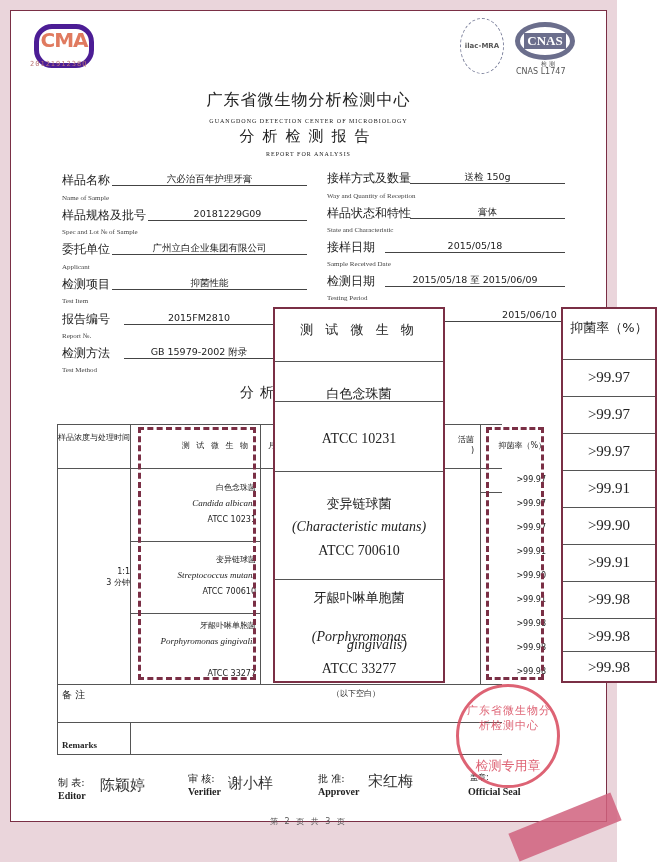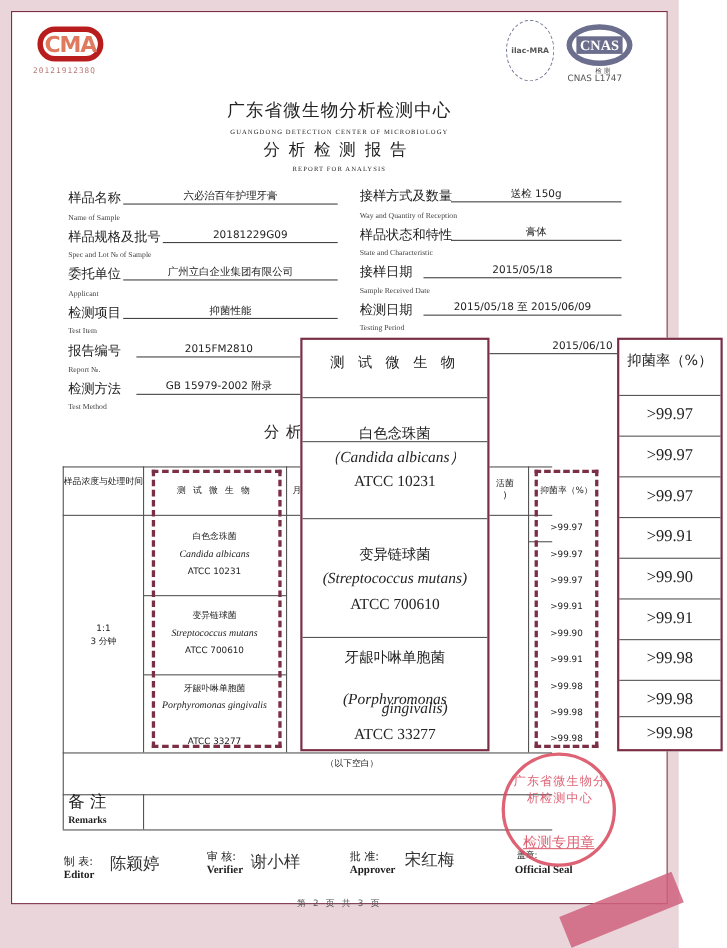--- a/index.html
+++ b/index.html
@@ -6,66 +6,66 @@
   html, body { width: 661px; height: 862px; overflow: hidden; background: #ffffff; }
   body { position: relative; font-family: "DejaVu Serif", "Liberation Serif", serif; color: #222; }
 
   .page-bg { position: absolute; left: 0; top: 0; width: 617px; height: 862px; background: #ead5db; }
   .paper { position: absolute; left: 10px; top: 10px; width: 597px; height: 812px; background: #fff; border: 1.5px solid #7a2f45; }
   .tape { position: absolute; left: 510px; top: 812px; width: 110px; height: 30px; background: #d0617e; opacity: 0.85; transform: rotate(-22deg); }
 
   .abs { position: absolute; }
 
   
-  .cma { left: 34px; top: 24px; width: 60px; height: 32px; border: 5px solid #b91c1c; border-radius: 18px; color: #e07a5f; font-family: "DejaVu Sans", sans-serif; font-weight: bold; font-size: 20px; line-height: 22px; text-align: center; letter-spacing: -1px; }
+  .cma { left: 34px; top: 24px; width: 60px; height: 44px; border: 5px solid #4c1d95; border-radius: 18px; color: #e07a5f; font-family: "DejaVu Sans", sans-serif; font-weight: bold; font-size: 20px; line-height: 22px; text-align: center; letter-spacing: -1px; }
   .cma-num { left: 30px; top: 60px; font-size: 7px; color: #b77; letter-spacing: 1px; font-family: "DejaVu Sans Mono", monospace; }
 
   .ilac { left: 460px; top: 18px; width: 44px; height: 56px; border-radius: 50%; border: 1px dashed #7a7f9a; display: flex; align-items: center; justify-content: center; font-family: "DejaVu Sans", sans-serif; font-size: 7px; color: #555; font-weight: bold; }
   .cnas { left: 515px; top: 22px; width: 60px; height: 38px; border: 5px solid #6b6e8c; border-radius: 50%; background: #fff; display: flex; align-items: center; justify-content: center; }
   .cnas span { background: #6b6e8c; color: #fff; font-family: "Liberation Serif", serif; font-weight: bold; font-size: 13px; padding: 0 3px; }
   .cnas-sub { left: 528px; top: 60px; font-family: "DejaVu Sans", sans-serif; font-size: 6px; color: #555; text-align: center; width: 40px; }
   .cnas-code { left: 516px; top: 67px; font-family: "DejaVu Sans", sans-serif; font-size: 8px; color: #555; }
 
   .title-cn { left: 0; width: 617px; top: 90px; text-align: center; font-size: 16px; font-family: "DejaVu Sans", sans-serif; letter-spacing: 1px; }
   .title-en { left: 0; width: 617px; top: 118px; text-align: center; font-size: 6px; letter-spacing: 1px; font-family: "Liberation Serif", serif; }
   .report-cn { left: 0; width: 617px; top: 127px; text-align: center; font-size: 15px; letter-spacing: 8px; font-family: "DejaVu Sans", sans-serif; }
   .report-en { left: 0; width: 617px; top: 151px; text-align: center; font-size: 6px; letter-spacing: 1px; font-family: "Liberation Serif", serif; }
 
   .field-label { font-family: "DejaVu Sans", sans-serif; font-size: 12px; color: #222; }
   .field-en { font-size: 7px; color: #444; font-family: "Liberation Serif", serif; }
   .field-line { border-bottom: 1px solid #444; text-align: center; font-size: 9.5px; font-family: "DejaVu Sans", sans-serif; height: 14px; line-height: 13px; }
 
   .section-title { left: 240px; top: 384px; font-size: 14px; font-family: "DejaVu Sans", sans-serif; letter-spacing: 6px; }
   .tline { position: absolute; background: #555; }
 
-  .cell-text { position: absolute; text-align: center; font-size: 8px; line-height: 11px; font-family: "DejaVu Sans", sans-serif; }
+  .cell-text { position: absolute; text-align: right; font-size: 8px; line-height: 11px; font-family: "DejaVu Sans", sans-serif; }
   .cell-text i { font-family: "Liberation Serif", serif; font-size: 9px; }
 
   .dash-box { position: absolute; border: 3px dashed #7a2f45; }
 
   
   .callout { position: absolute; background: #fff; border: 2px solid #7a2f45; }
   .callout-row { position: absolute; left: 0; right: 0; border-top: 1.5px solid #555; }
   .callout-text { position: absolute; left: 0; right: 0; text-align: center; font-family: "DejaVu Sans", sans-serif; font-size: 13px; color: #222; }
   .callout-text.latin { font-family: "Liberation Serif", serif; font-size: 14px; }
   .callout-text.italic { font-family: "Liberation Serif", serif; font-style: italic; font-size: 14px; }
 
   .rate-box { position: absolute; background: #fff; border: 2px solid #7a2f45; }
   .rate-cell { position: absolute; left: 0; right: 0; text-align: center; font-family: "Liberation Serif", serif; font-size: 15px; color: #222; border-top: 1.5px solid #555; }
 
-  .remarks-cn { left: 62px; top: 720px; font-size: 15px; font-family: "DejaVu Sans", sans-serif; }
+  .remarks-cn { left: 62px; top: 688px; font-size: 10px; font-family: "DejaVu Sans", sans-serif; }
   .remarks-en { left: 62px; top: 740px; font-size: 9px; font-weight: bold; font-family: "Liberation Serif", serif; }
 
   .sig-label { font-family: "DejaVu Sans", sans-serif; font-size: 10px; }
   .sig-en { font-family: "Liberation Serif", serif; font-weight: bold; font-size: 10px; }
   .signature { font-family: "DejaVu Serif", serif; font-size: 15px; color: #333; }
 
   .seal { left: 456px; top: 684px; width: 104px; height: 104px; border: 3px solid #d8485c; border-radius: 50%; color: #d8485c; opacity: 0.85; }
   .seal-ring { position: absolute; left: 6px; top: 16px; width: 88px; text-align: center; font-family: "DejaVu Sans", sans-serif; font-size: 11px; letter-spacing: 1px; }
-  .seal-mid { position: absolute; left: 0; right: 0; top: 70px; text-align: center; font-family: "DejaVu Sans", sans-serif; font-size: 13px; text-decoration: underline; }
+  .seal-mid { position: absolute; left: 0; right: 0; top: 70px; text-align: center; font-family: "DejaVu Sans", sans-serif; font-size: 13px; }
 
   .page-num { left: 0; width: 617px; top: 816px; text-align: center; font-size: 8px; color: #555; font-family: "DejaVu Sans", sans-serif; letter-spacing: 2px; }
 </style>
 </head>
 <body>
 
 <div class="page-bg"></div>
 <div class="paper"></div>
 <div class="tape"></div>
 
@@ -179,25 +179,24 @@
 
 <div class="cell-text" style="left:260px;top:688px;width:120px;">（以下空白）</div>
 <div class="abs remarks-cn">备 注</div>
 <div class="abs remarks-en">Remarks</div>
 
 <div class="callout" style="left:273px;top:307px;width:172px;height:376px;">
   <div class="callout-text" style="top:12px;letter-spacing:4px;">测 试 微 生 物</div>
   <div class="callout-row" style="top:52px;"></div>
   <div class="callout-text" style="top:76px;">白色念珠菌</div>
   <div class="callout-row" style="top:92px;"></div>
-  <div class="callout-text italic" style="top:98px;">（Candida albicans）</div>
   <div class="callout-text latin" style="top:122px;">ATCC 10231</div>
   <div class="callout-row" style="top:162px;"></div>
   <div class="callout-text" style="top:186px;">变异链球菌</div>
-  <div class="callout-text italic" style="top:210px;">(Streptococcus mutans)</div>
+  <div class="callout-text italic" style="top:210px;">(Characteristic mutans)</div>
   <div class="callout-text latin" style="top:234px;">ATCC 700610</div>
   <div class="callout-row" style="top:270px;"></div>
   <div class="callout-text" style="top:280px;">牙龈卟啉单胞菌</div>
   <div class="callout-text italic" style="top:320px;">(Porphyromonas</div>
   <div class="callout-text italic" style="top:328px;padding-left:36px;">gingivalis)</div>
   <div class="callout-text latin" style="top:352px;">ATCC 33277</div>
 </div>
 
 <div class="rate-box" style="left:561px;top:307px;width:96px;height:376px;">
   <div class="callout-text" style="top:10px;font-size:13px;">抑菌率（%）</div>

